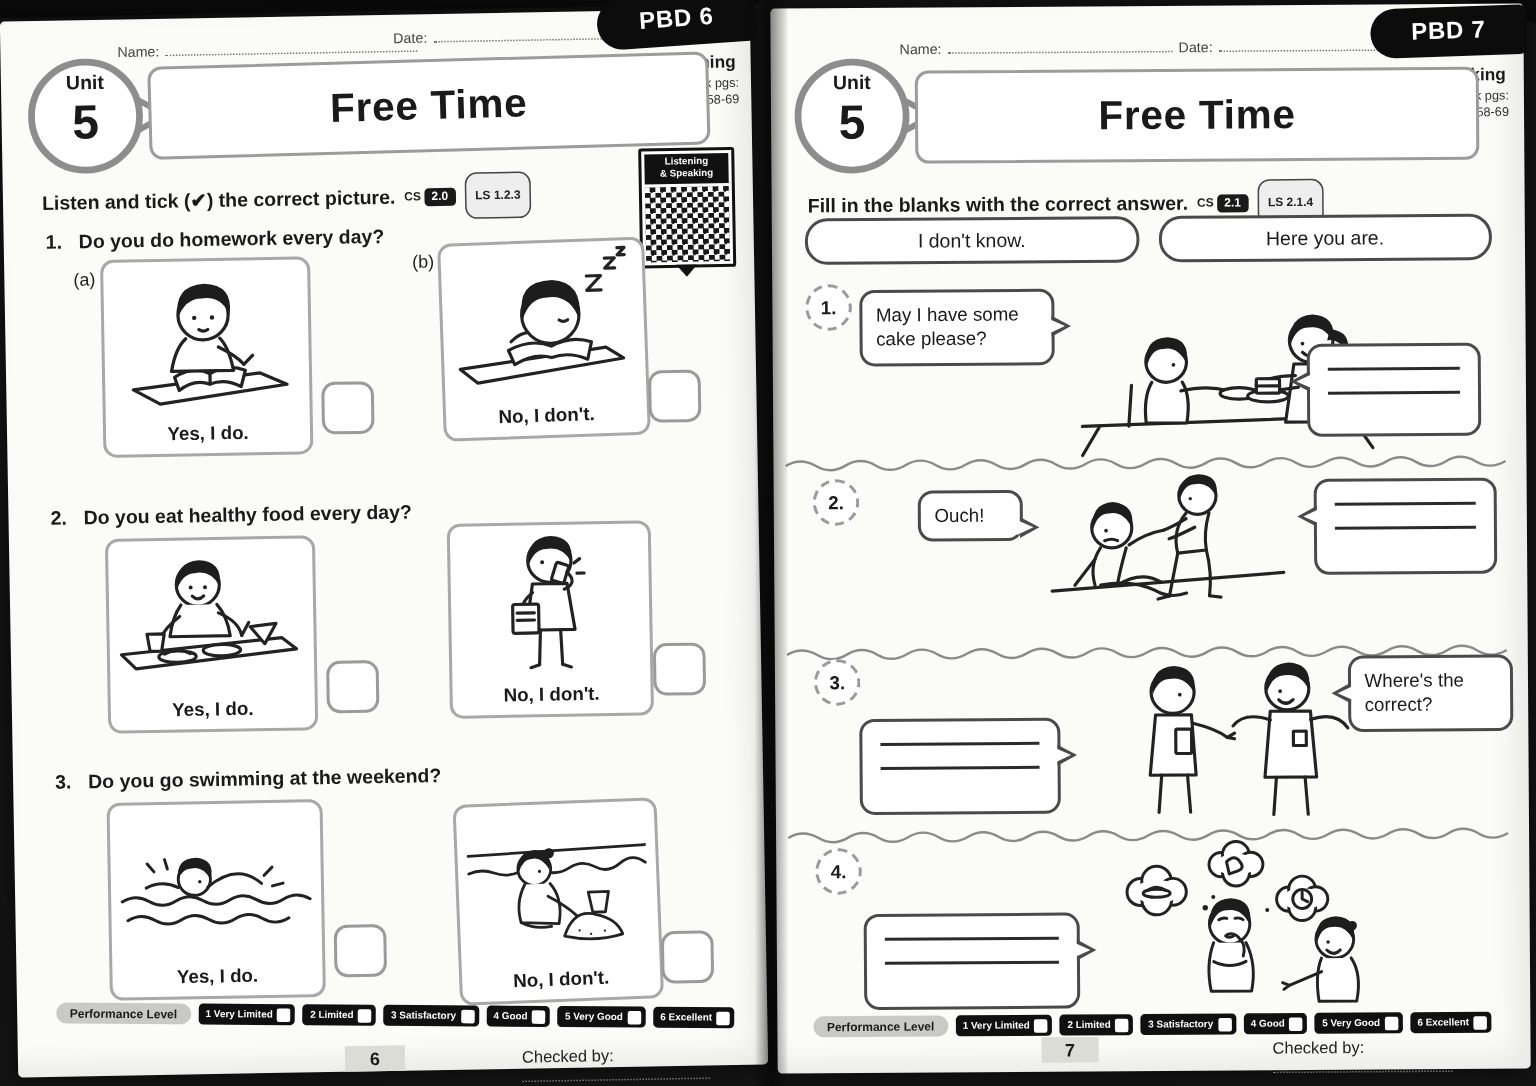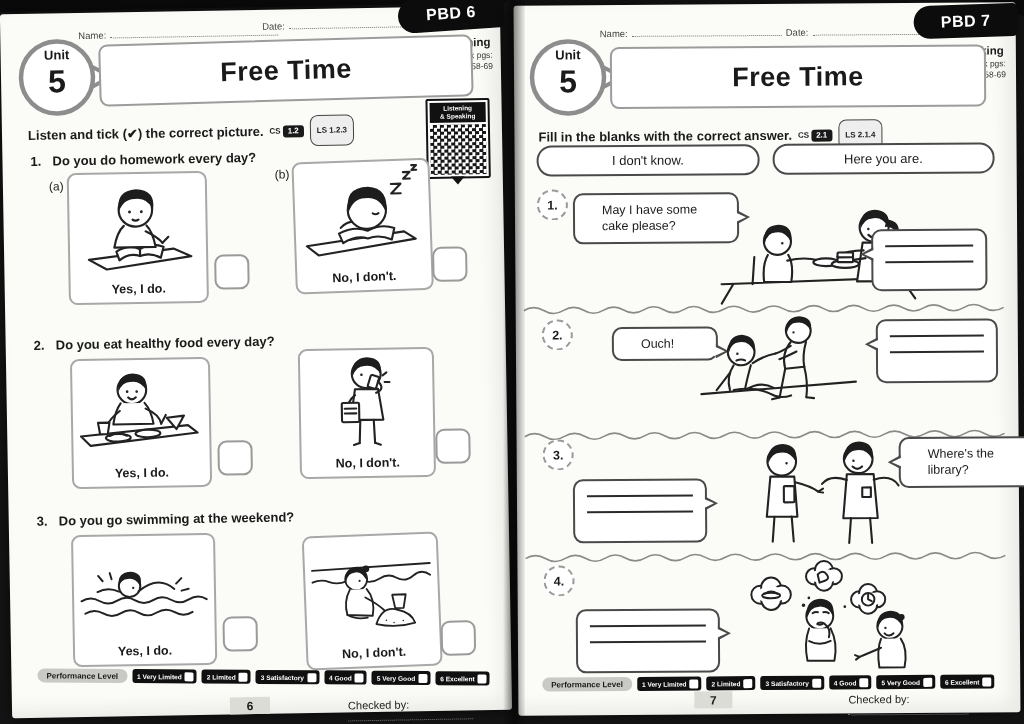--- a/index.html
+++ b/index.html
@@ -55,21 +55,21 @@
   .page-num{position:absolute;background:#dcdcd6;font-size:12px;font-weight:bold;
             display:flex;align-items:center;justify-content:center;}
   .checked{position:absolute;font-size:11px;color:#222;}
   .bank{position:absolute;display:flex;gap:13px;}
   .bank-pill{flex:1;border:2px solid #4a4a4a;border-radius:15px;background:#fff;text-align:center;
              font-size:13px;padding:6px 4px;white-space:nowrap;}
   .flower{position:absolute;width:27px;height:27px;border:2px dashed #9a9a9a;border-radius:50%;
           background:#fff;display:flex;align-items:center;justify-content:center;
           font-weight:bold;font-size:12.5px;}
   .bubble{position:absolute;background:#fff;border:2px solid #4a4a4a;border-radius:10px;
-          padding:7px 27px;font-size:12.5px;line-height:1.3;}
+          padding:7px 9px;font-size:12.5px;line-height:1.3;}
   .bubble.tail-r::before{content:"";position:absolute;right:-13px;top:16px;
      border-top:7px solid transparent;border-bottom:7px solid transparent;border-left:13px solid #4a4a4a;}
   .bubble.tail-r::after{content:"";position:absolute;right:-9px;top:18px;
      border-top:5px solid transparent;border-bottom:5px solid transparent;border-left:11px solid #fff;}
   .bubble.tail-l::before{content:"";position:absolute;left:-13px;top:16px;
      border-top:7px solid transparent;border-bottom:7px solid transparent;border-right:13px solid #4a4a4a;}
   .bubble.tail-l::after{content:"";position:absolute;left:-9px;top:18px;
      border-top:5px solid transparent;border-bottom:5px solid transparent;border-right:11px solid #fff;}
   .resp{position:absolute;background:#fff;border:2px solid #4a4a4a;border-radius:10px;}
   .blank-line{margin:14px 12px 0;border-bottom:2px solid #2a2a2a;}
@@ -113,21 +113,21 @@
       </svg>
       <div class="unit-label">Unit</div>
       <div class="unit-num">5</div>
     </div>
     <div class="title-box" style="left:98px;top:30px;width:370px;height:58px;transform:rotate(-0.6deg);">Free Time</div>
 
     <div class="instr" style="left:26px;top:106px;">
       <span>Listen and tick (✔) the correct picture.</span>
       <span class="cs-wrap">
         <span class="cs-label">CS</span>
-        <span class="cs-val">1.2</span>
+        <span class="cs-val">2.0</span>
       </span>
       <span class="ls-pill">LS 1.2.3</span>
     </div>
 
     <div class="qr" style="left:424px;top:92px;">
       <div class="qr-head">
         <div>Listening</div>
         <div>&amp; Speaking</div>
       </div>
       <div class="qr-code"></div>
@@ -441,21 +441,21 @@
         <circle cx="143" cy="30" r="1.3" fill="#222" stroke="none"></circle>
         <path class="fw" d="M142 36 Q147 41 152 36"></path>
         <path class="fw" d="M136 44 L132 90 L168 90 L164 44 Z"></path>
         <rect class="fw" x="152" y="58" width="9" height="10"></rect>
         <path d="M136 50 Q118 44 110 54"></path>
           <path d="M164 50 Q182 44 190 56"></path>
         <line x1="140" y1="90" x2="138" y2="116"></line>
           <line x1="160" y1="90" x2="162" y2="116"></line>
       </g>
     </svg>
-    <div class="bubble tail-l" style="left:382px;top:434px;width:88px;">Where's the library?</div>
+    <div class="bubble tail-l" style="left:382px;top:434px;width:88px;">Where's the correct?</div>
     <svg class="wavy" style="left:8px;top:546px;" width="482" height="12" viewBox="0 0 482 12">
       <path d="M0 7 Q10 1 20 7 T40 7 T60 7 T80 7 T100 7 T120 7 T140 7 T160 7 T180 7 T200 7 T220 7 T240 7 T260 7 T280 7 T300 7 T320 7 T340 7 T360 7 T380 7 T400 7 T420 7 T440 7 T460 7 T480 7" stroke="#8a8a8a" stroke-width="1.6" fill="none"></path>
     </svg>
 
     <div class="flower" style="left:26px;top:560px;">4.</div>
     <div class="resp tail-r bubble" style="left:58px;top:604px;width:140px;height:60px;padding:0;">
       <div class="blank-line"></div>
       <div class="blank-line"></div>
     </div>
     <svg class="abs" style="left:196px;top:552px;" width="220" height="124" viewBox="0 0 245 132">

